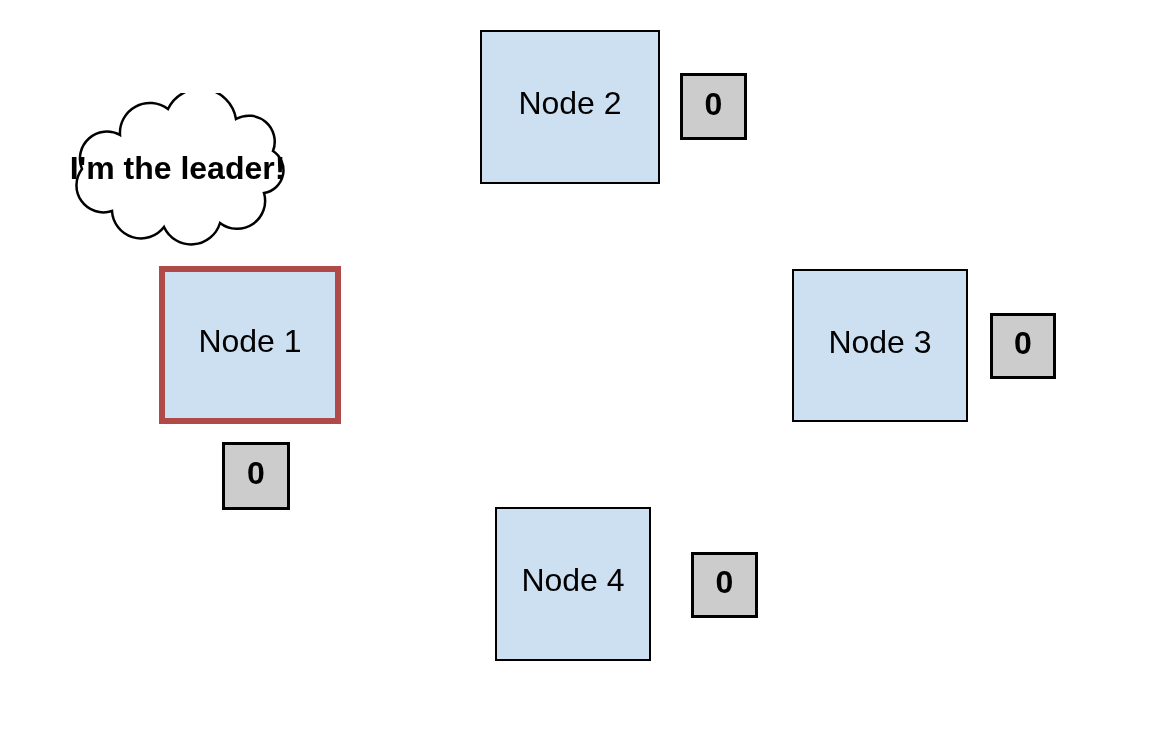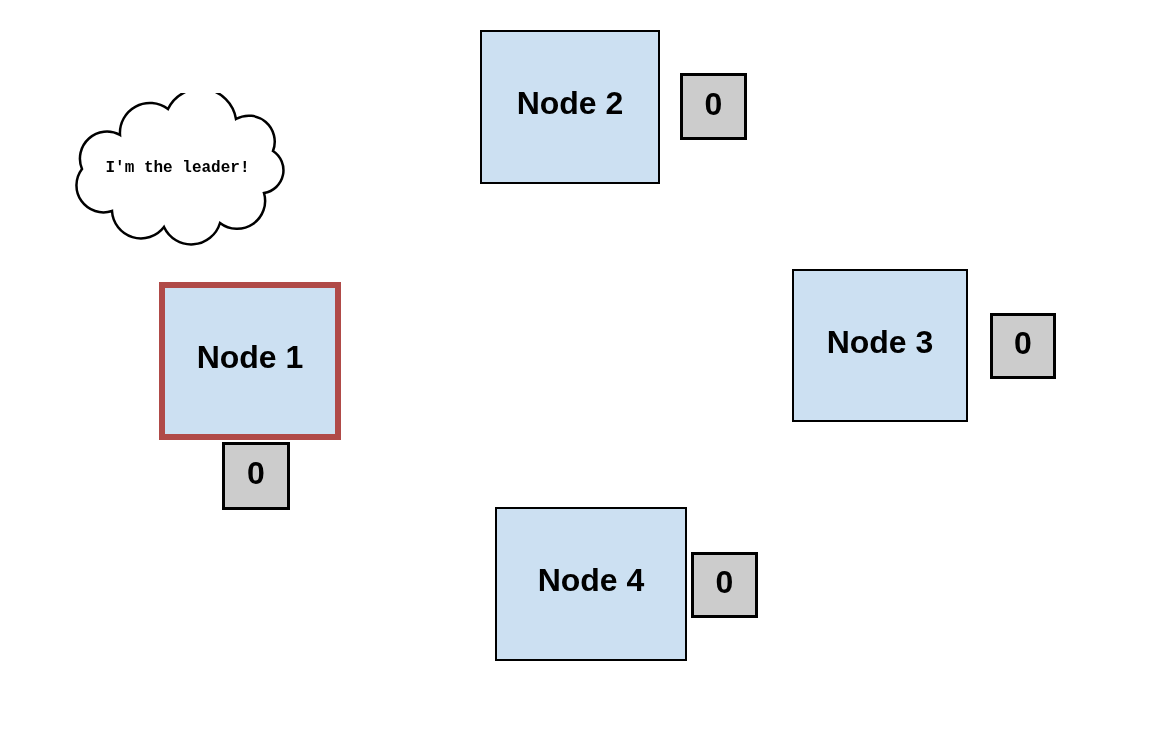--- a/index.html
+++ b/index.html
@@ -17,49 +17,48 @@
     width:1168px;height:754px;
     background:var(--bg);
     font-family:"Liberation Sans", sans-serif;
     overflow:hidden;
   }
   .node{
     position:absolute;box-sizing:border-box;
     background:var(--node-fill);
     border:2px solid var(--node-border);
     display:flex;align-items:center;justify-content:center;
-    font-weight:bold;font-size:32px;color:var(--text);
+    font-weight:normal;font-size:32px;color:var(--text);
     padding-bottom:8px;line-height:1;
   }
-  .node.leader{border:6px solid var(--leader-border);margin-top:16px;}
+  .node.leader{border:6px solid var(--leader-border);}
   .node-1{left:159px;top:266px;width:182px;height:158px;}
   .node-2{left:480px;top:30px;width:180px;height:154px;}
   .node-3{left:792px;top:269px;width:176px;height:153px;}
-  .node-4{left:495px;top:507px;width:192px;height:154px;}
+  .node-4{left:495px;top:507px;width:156px;height:154px;}
   .counter{
     position:absolute;box-sizing:border-box;
     background:var(--counter-fill);
     border:3px solid var(--counter-border);
     display:flex;align-items:center;justify-content:center;
     font-weight:bold;font-size:32px;color:var(--text);
     padding-bottom:6px;line-height:1;
   }
   .counter-1{left:222px;top:442px;width:68px;height:68px;}
   .counter-2{left:680px;top:73px;width:67px;height:67px;}
   .counter-3{left:990px;top:313px;width:66px;height:66px;}
   .counter-4{left:691px;top:552px;width:67px;height:66px;}
   .cloud{position:absolute;left:68px;top:93px;width:219px;height:153px;}
   .cloud svg{position:absolute;left:0;top:0;width:100%;height:100%;display:block;}
   .cloud-path{fill:#ffffff;stroke:#000000;stroke-width:2.5;}
   .cloud-text{
     position:absolute;left:0;top:0;right:0;bottom:0;
     display:flex;align-items:center;justify-content:center;
-    font-weight:bold;font-size:16px;color:var(--text);line-height:1;
+    font-weight:bold;font-size:32px;color:var(--text);line-height:1;
     padding-bottom:4px;
-    font-family:Liberation Mono, monospace;
   }
 </style>
 </head>
 <body>
 
 <div class="canvas">
 
   <div class="cloud">
     <svg viewBox="0 0 219 153" aria-hidden="true">
       <path class="cloud-path" d="M 52 42

